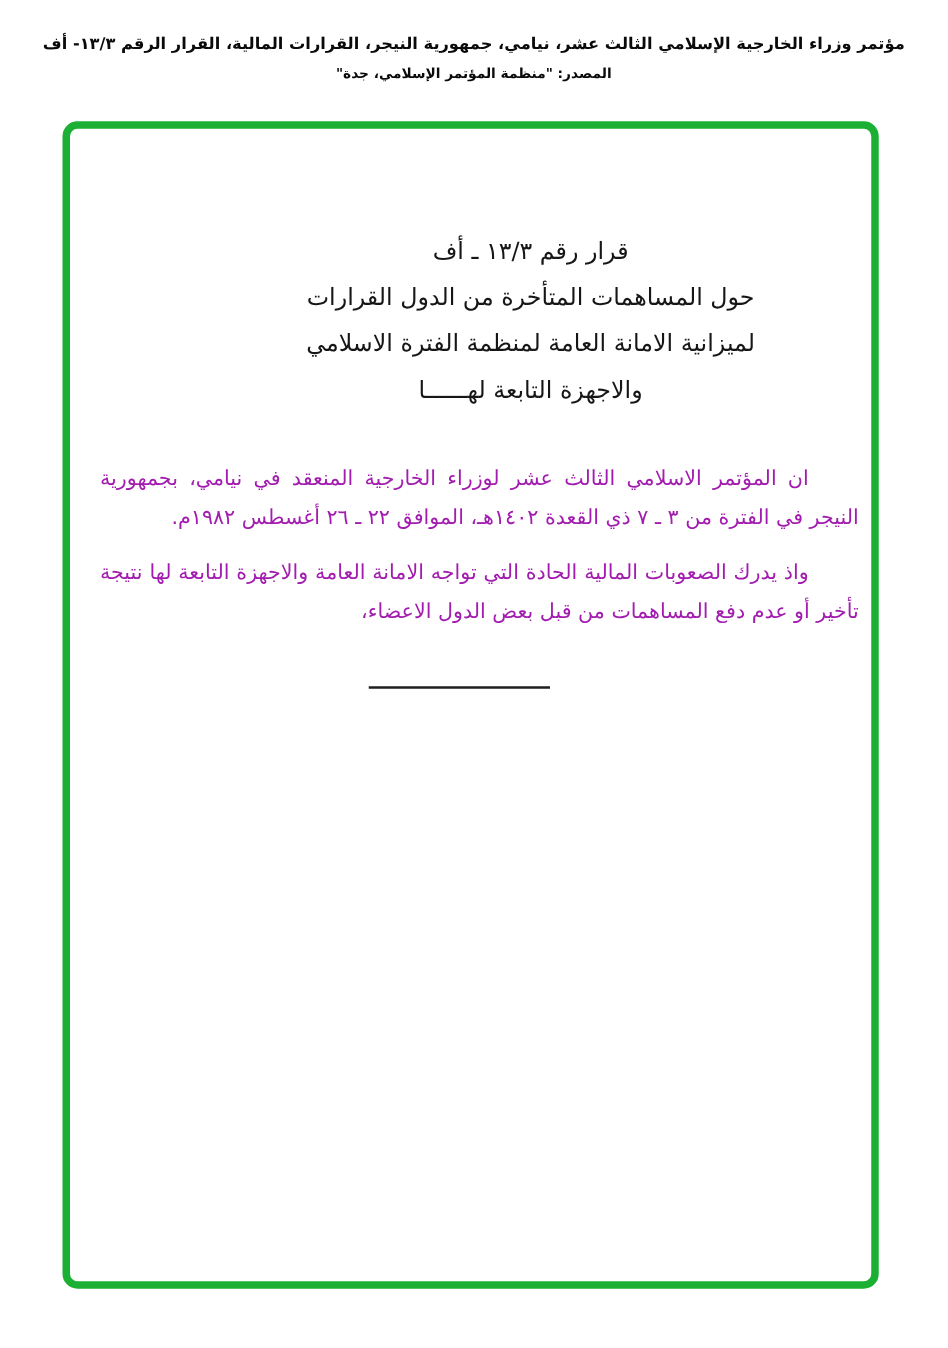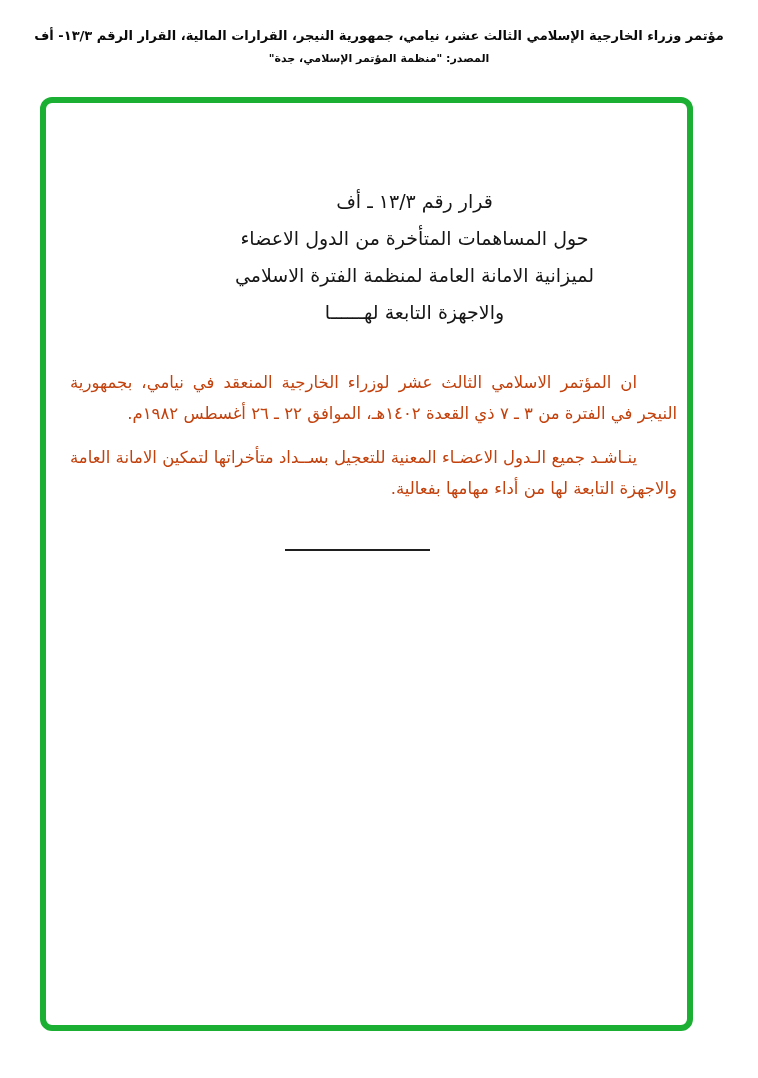--- a/index.html
+++ b/index.html
@@ -35,21 +35,21 @@
   }
   .doc-header .line2 {
     margin-top: 9px;
     font-size: 11px;
     font-weight: bold;
     color: #0a0a0a;
   }
   
   .doc-frame {
     position: absolute;
-    left: 40px;
+    left: 50px;
     top: 97px;
     width: 653px;
     height: 934px;
     border: 6px solid #1bb033;
     border-radius: 12px;
     background: #ffffff;
   }
   
   .title-block {
     position: relative;
@@ -61,21 +61,21 @@
     line-height: 37px;
     color: #161616;
   }
   
   .body-block {
     direction: rtl;
     text-align: justify;
     margin: 36px 10px 0 24px;
     font-size: 16.5px;
     line-height: 31px;
-    color: #c2410c;
+    color: #a21caf;
   }
   .body-block p {
     margin-bottom: 13px;
     text-indent: 40px;
   }
   
   .separator {
     margin-top: 45px;
     margin-left: 239px;
     width: 145px;
@@ -90,27 +90,27 @@
 
   <div class="doc-header">
     <div class="line1">مؤتمر وزراء الخارجية الإسلامي الثالث عشر، نيامي، جمهورية النيجر، القرارات المالية، القرار الرقم ١٣/٣- أف</div>
     <div class="line2">المصدر:  "منظمة المؤتمر الإسلامي، جدة"</div>
   </div>
 
   <div class="doc-frame" style="border-color: rgb(27, 176, 51);">
 
     <div class="title-block">
       <div>قرار رقم ١٣/٣ ـ أف</div>
-      <div>حول المساهمات المتأخرة من الدول الاعضاء</div>
+      <div>حول المساهمات المتأخرة من الدول القرارات</div>
       <div>لميزانية الامانة العامة لمنظمة الفترة الاسلامي</div>
       <div>والاجهزة التابعة لهــــــا</div>
     </div>
 
     <div class="body-block">
       <p>ان المؤتمر الاسلامي الثالث عشر لوزراء الخارجية المنعقد في نيامي، بجمهورية النيجر في الفترة من ٣ ـ ٧ ذي القعدة ١٤٠٢هـ، الموافق ٢٢ ـ ٢٦ أغسطس ١٩٨٢م.</p>
-      <p>ينـاشـد جميع الـدول الاعضـاء المعنية للتعجيل بســداد متأخراتها لتمكين الامانة العامة والاجهزة التابعة لها من أداء مهامها بفعالية.</p>
+      <p>واذ يدرك الصعوبات المالية الحادة التي تواجه الامانة العامة والاجهزة التابعة لها نتيجة تأخير أو عدم دفع المساهمات من قبل بعض الدول الاعضاء،</p>
     </div>
 
     <div class="separator"></div>
 
   </div>
 
 </div>
 
 </body></html>

